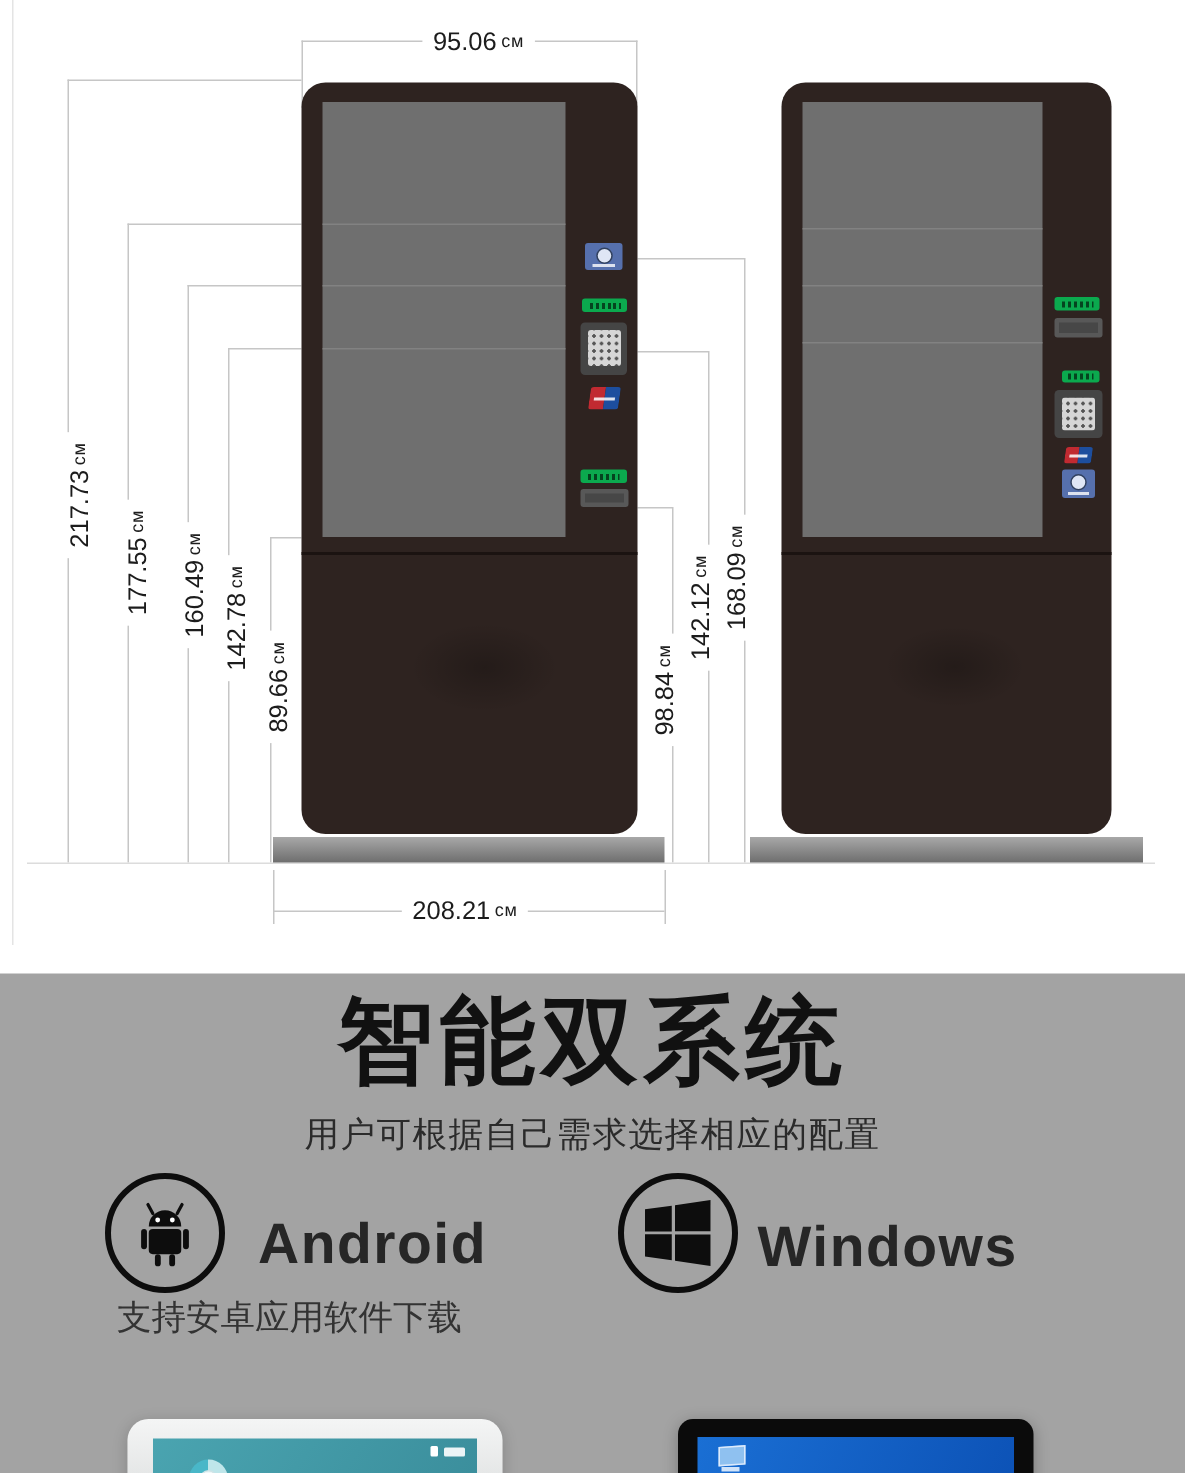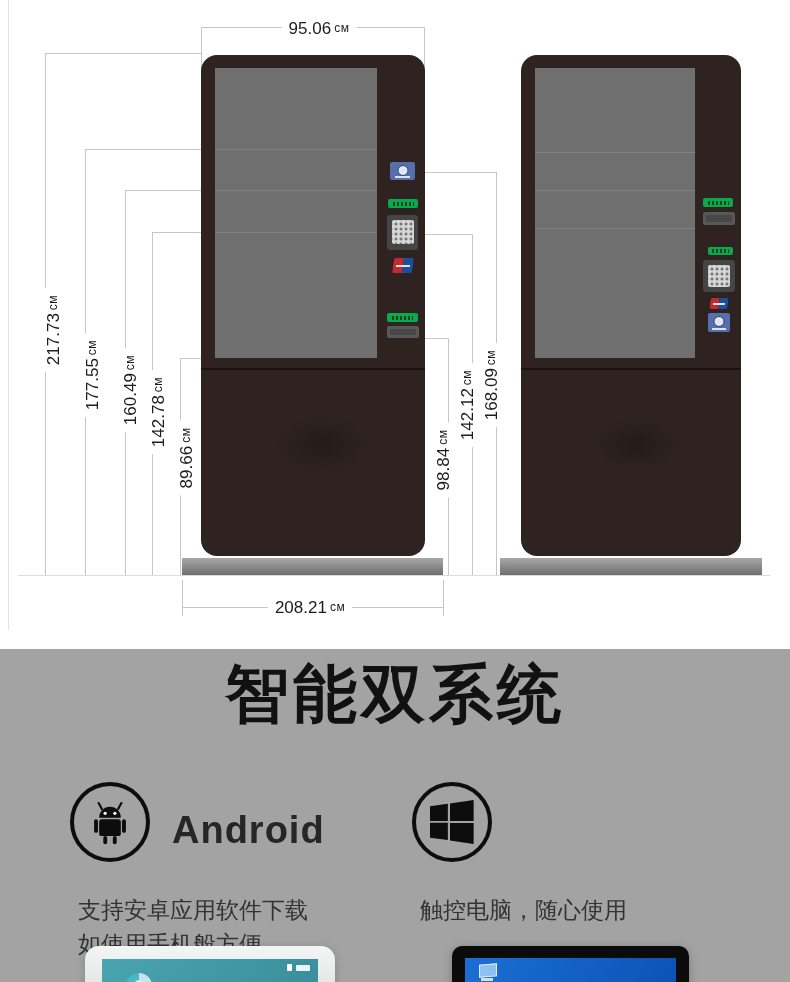--- a/index.html
+++ b/index.html
@@ -43,21 +43,21 @@
   .base{position:absolute;height:17px;background:linear-gradient(#a8a8a8,#6e6e6e);z-index:2;}
   
   .dual{position:absolute;top:649px;left:0;width:790px;height:349px;background:#a3a3a3;}
   .title{position:absolute;top:2px;left:0;width:100%;text-align:center;font-size:64px;
          font-weight:600;color:#111;letter-spacing:4px;}
   .subtitle{position:absolute;top:92px;left:0;width:100%;text-align:center;font-size:23px;
             color:#2b2b2b;letter-spacing:1px;}
   .oscircle{position:absolute;width:72px;height:72px;border:4px solid #0d0d0d;border-radius:50%;
             display:flex;align-items:center;justify-content:center;background:transparent;}
   .osname{position:absolute;font-size:38px;font-weight:700;color:#262626;letter-spacing:1px;}
-  .desc{position:absolute;font-size:23px;line-height:34px;color:#333;margin-top:32px;}
+  .desc{position:absolute;font-size:23px;line-height:34px;color:#333;}
   
   .tablet{position:absolute;left:85px;top:297px;width:250px;height:60px;
           background:linear-gradient(#f4f5f5,#dcdede);border-radius:14px 14px 0 0;
           box-shadow:0 2px 10px rgba(0,0,0,.18);}
   .tscreen{position:absolute;left:17px;right:17px;top:13px;bottom:-2px;
            background:linear-gradient(125deg,#4aa4b0,#3a8d9b);}
   .chrome{position:absolute;left:24px;top:14px;width:26px;height:26px;border-radius:50%;
           background:conic-gradient(#bfe6ea 0 25%,#6b7f85 25% 50%,#49b7c8 50% 100%);}
   .chrome .c{position:absolute;left:7px;top:7px;width:12px;height:12px;border-radius:50%;
              background:#eef7f8;border:1px solid #cfe3e6;box-sizing:border-box;}
@@ -204,51 +204,51 @@
       <div class="cap"></div>
     </div>
   </div>
 
   <div class="base" style="left:182px;top:558px;width:261px"></div>
   <div class="base" style="left:500px;top:558px;width:262px"></div>
 </div>
 
 <div class="dual">
   <div class="title">智能双系统</div>
+  <div class="subtitle">用户可根据自己需求选择相应的配置</div>
 
   <div class="oscircle" style="left:70px;top:133px">
     <svg width="52" height="52" viewBox="0 0 48 48">
       <path d="M14,20 a10,10 0 0 1 20,0 z" fill="#0d0d0d"></path>
       <line x1="16.5" y1="12" x2="13.5" y2="6.5" stroke="#0d0d0d" stroke-width="2" stroke-linecap="round"></line>
       <line x1="31.5" y1="12" x2="34.5" y2="6.5" stroke="#0d0d0d" stroke-width="2" stroke-linecap="round"></line>
       <circle cx="19.5" cy="16" r="1.5" fill="#ffffff"></circle>
       <circle cx="28.5" cy="16" r="1.5" fill="#ffffff"></circle>
       <rect x="14" y="21.5" width="20" height="15.5" rx="2.5" fill="#0d0d0d"></rect>
       <rect x="9.3" y="21.5" width="3.6" height="12.5" rx="1.8" fill="#0d0d0d"></rect>
       <rect x="35.1" y="21.5" width="3.6" height="12.5" rx="1.8" fill="#0d0d0d"></rect>
       <rect x="17.8" y="37" width="3.6" height="7.5" rx="1.8" fill="#0d0d0d"></rect>
       <rect x="26.6" y="37" width="3.6" height="7.5" rx="1.8" fill="#0d0d0d"></rect>
     </svg>
   </div>
   <div class="osname" style="left:172px;top:160px">Android</div>
   <div class="desc" style="left:78px;top:212px">
     <div>支持安卓应用软件下载</div>
-    <div>如使用手机般方便</div>
   </div>
 
   <div class="oscircle" style="left:412px;top:133px">
     <svg width="44" height="44" viewBox="0 0 88 88">
       <polygon points="0,12.4 35.7,7.5 35.7,42 0,42" fill="#0d0d0d"></polygon>
       <polygon points="40,6.9 87.3,0 87.3,41.8 40,41.8" fill="#0d0d0d"></polygon>
       <polygon points="0,45.7 35.7,45.7 35.7,80.2 0,75.3" fill="#0d0d0d"></polygon>
       <polygon points="40,45.9 87.3,45.9 87.3,87.9 40,81" fill="#0d0d0d"></polygon>
     </svg>
   </div>
+  <div class="osname" style="left:505px;top:162px">Windows</div>
   <div class="desc" style="left:420px;top:212px">
-    <div>触控电脑，随心使用</div>
   </div>
 
   <div class="tablet">
     <div class="tscreen">
       <div class="chrome">
         <div class="c"></div>
       </div>
       <div class="tstatus">
         <div class="tdot"></div>
         <div class="tbar"></div>

